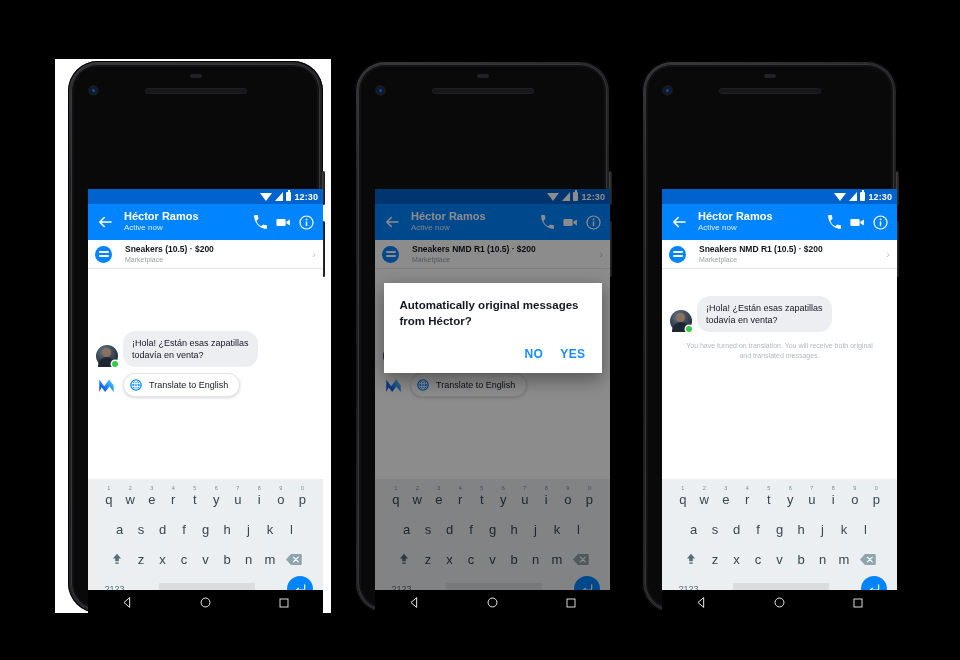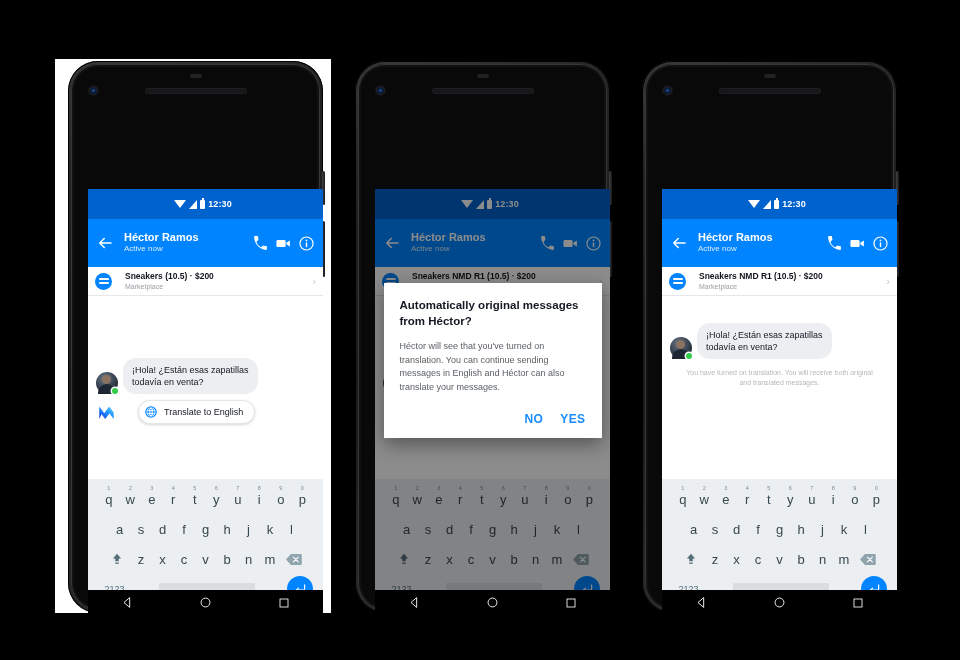--- a/index.html
+++ b/index.html
@@ -29,29 +29,29 @@
      border-radius:2px;background:#222225;}
   .phone .spk{position:absolute;left:50%;bottom:22px;transform:translateX(-50%);width:98px;height:4px;
      border-radius:3px;background:#151518;box-shadow:0 0 0 1px #242427;}
   .phone .nubL{position:absolute;left:24px;bottom:-1px;width:16px;height:3px;background:#3e3e41;border-radius:2px;}
   .phone .nubR{position:absolute;right:24px;bottom:-1px;width:16px;height:3px;background:#3e3e41;border-radius:2px;}
 
   
   .screen{position:absolute;left:10px;top:64px;width:235px;height:426px;background:#fff;overflow:hidden;}
   .screen-wrap{position:absolute;left:10px;top:64px;width:235px;height:426px;}
 
-  .statusbar{height:30px;background:#0062cc;display:flex;align-items:center;justify-content:center;
+  .statusbar{height:15px;background:#0062cc;display:flex;align-items:center;justify-content:flex-end;
      padding-right:5px;gap:3px;}
   .sb-time{color:#fff;font-size:9px;font-weight:bold;letter-spacing:.1px;}
   .ico-wifi{width:0;height:0;border-left:6px solid transparent;border-right:6px solid transparent;border-top:8px solid #fff;}
   .ico-sig{width:0;height:0;border-left:8px solid transparent;border-bottom:9px solid #fff;}
   .ico-bat{width:5px;height:9px;background:#fff;position:relative;border-radius:1px;}
   .ico-bat::before{content:"";position:absolute;left:1.5px;top:-2px;width:2px;height:2px;background:#fff;}
 
-  .navbar{height:48px;background:#0084ff;display:flex;align-items:center;padding:0 8px;gap:6px;}
+  .navbar{height:36px;background:#0084ff;display:flex;align-items:center;padding:0 8px;gap:6px;}
   .nb-back{width:18px;height:18px;flex:0 0 auto;}
   .nb-title{flex:1;min-width:0;padding-left:4px;}
   .nb-name{color:#fff;font-size:11px;font-weight:bold;line-height:1.15;white-space:nowrap;}
   .nb-sub{color:#d8ecff;font-size:8px;line-height:1.3;white-space:nowrap;}
   .nb-act{width:17px;height:17px;flex:0 0 auto;}
 
   .mktbar{height:28px;background:#fff;border-bottom:1px solid #e4e6eb;display:flex;align-items:center;
      padding:0 7px;gap:13px;}
   .mkt-badge{width:17px;height:17px;border-radius:50%;background:#0084ff;flex:0 0 auto;position:relative;}
   .mkt-badge::before{content:"";position:absolute;left:3.5px;top:5px;width:10px;height:2px;background:#fff;border-radius:1px;}
@@ -69,21 +69,21 @@
   .avatar .hd{position:absolute;left:6px;top:3px;width:9px;height:9px;border-radius:50%;background:#8a7160;}
   .avatar .bd{position:absolute;left:2px;bottom:0;width:18px;height:10px;border-radius:9px 9px 0 0;background:#1d2733;}
   .avatar .dot{position:absolute;right:0px;bottom:0px;width:6px;height:6px;border-radius:50%;
      background:#31cd4a;box-shadow:0 0 0 1.5px #fff;}
   .bubble{background:#eceef1;border-radius:13px;padding:6px 9px;max-width:155px;}
   .bub-line{font-size:9px;color:#141823;line-height:1.35;}
   .bub-trans{font-size:9px;color:#141823;line-height:1.35;border-left:2px solid #c9ccd1;padding-left:5px;margin-top:5px;}
   .peek{position:absolute;right:-9px;bottom:2px;width:15px;height:15px;border-radius:50%;
      background:radial-gradient(circle at 40% 30%,#5d6a7c 0%,#2b3644 45%,#0b0e14 100%);}
 
-  .translate-row{display:flex;align-items:center;gap:21px;padding:6px 8px 0 8px;}
+  .translate-row{display:flex;align-items:center;gap:6px;padding:6px 8px 0 8px;}
   .mlogo{width:21px;height:21px;flex:0 0 auto;}
   .tbtn{display:inline-flex;align-items:center;gap:6px;background:#fff;border:1px solid #e2e5e9;
      border-radius:14px;padding:4px 11px 4px 5px;box-shadow:0 1px 3px rgba(0,0,0,.16);}
   .tbtn-ico{width:14px;height:14px;flex:0 0 auto;}
   .tbtn-lbl{font-size:9px;color:#141823;font-weight:500;white-space:nowrap;}
 
   .notice{font-size:7px;color:#b4b8bd;text-align:center;line-height:1.45;padding:9px 22px 0 22px;}
 
   .inputbar{position:absolute;left:0;right:0;bottom:0;height:29px;background:#fff;border-top:1px solid #eceef1;
      display:flex;align-items:center;gap:0;padding:0 6px;}
@@ -494,21 +494,20 @@
                 <path d="M20 5v6a3 3 0 01-3 3H6" stroke="#fff" stroke-width="2" fill="none" stroke-linecap="round"></path>
                 <path d="M9.5 10.5L5.5 14l4 3.5" stroke="#fff" stroke-width="2" fill="none" stroke-linecap="round" stroke-linejoin="round"></path>
               </svg>
           </div>
         </div>
       </div>
 
       <div class="scrim"></div>
       <div class="dialog">
         <div class="dlg-title">Automatically original messages from Héctor?</div>
-        <div class="dlg-body">Héctor will see that you've turned on translation. You can continue sending messages in English and Héctor can also translate your messages.</div>
         <div class="dlg-actions">
           <span class="dlg-btn">NO</span>
           <span class="dlg-btn">YES</span>
         </div>
       </div>
       <div class="sysnav">
         <svg width="13" height="13" viewBox="0 0 24 24">
             <path d="M16 3L5.5 12 16 21z" stroke="#fff" stroke-width="1.7" fill="none" stroke-linejoin="round"></path>
           </svg>
         <svg width="13" height="13" viewBox="0 0 24 24">

